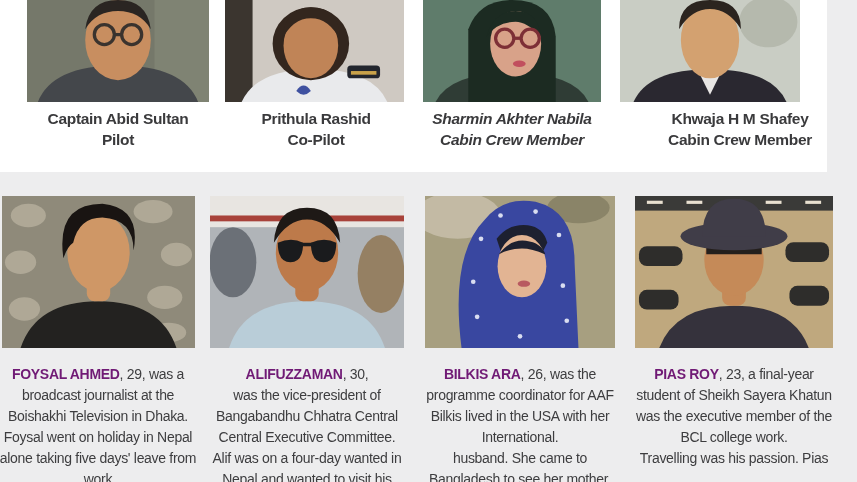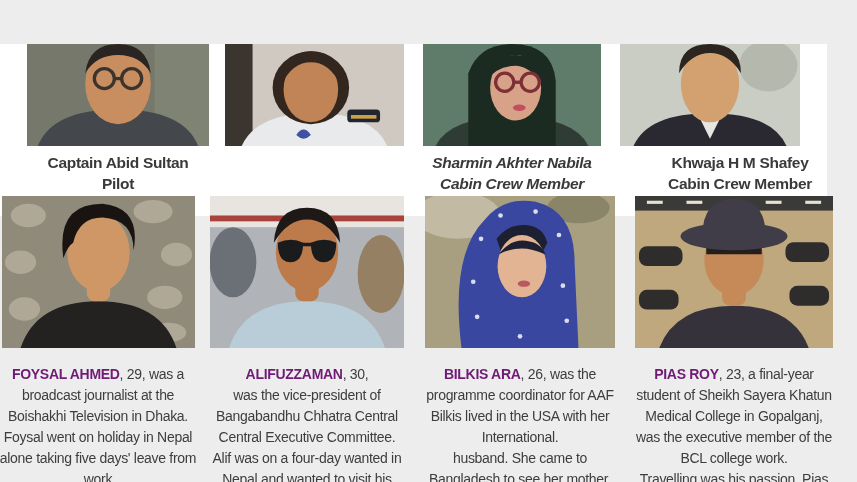--- a/index.html
+++ b/index.html
@@ -4,21 +4,20 @@
 <style>
   html,body{margin:0;padding:0;background:#ededee;}
   .screen{
     position:relative; width:857px; height:482px; overflow:hidden;
     background:#ededee;
     font-family:"Liberation Sans","DejaVu Sans",sans-serif;
   }
   .top-panel{
     position:absolute; left:0; top:0; width:827px; height:172px;
     background:#ffffff;
-    margin-top:44px;
   }
   .photo{ position:absolute; overflow:hidden; background:#cccccc; }
   .photo svg{ display:block; width:100%; height:100%; }
 
   
   .crew-photo{ top:0; height:102px; }
   .cp0{ left:27px;  width:182px; }
   .cp1{ left:225px; width:179px; }
   .cp2{ left:423px; width:178px; }
   .cp3{ left:620px; width:180px; }
@@ -110,20 +109,24 @@
         <path d="M8,56 Q16,38 50,38 Q84,38 92,56 Z" fill="#2a2830"></path>
         <path d="M44,40 L50,52 L56,40 Z" fill="#e8e6e4"></path>
         <ellipse cx="50" cy="22" rx="16" ry="21" fill="#d3a170"></ellipse>
         <path d="M33,16 Q33,0 50,0 Q67,0 67,16 Q60,5 50,5 Q40,5 33,16 Z" fill="#2b241f"></path>
       </svg>
     </div>
 
     <div class="caption cap0">
       <div>Captain Abid Sultan</div>
       <div>Pilot</div>
+    </div>
+    <div class="caption cap1">
+      <div>Prithula Rashid</div>
+      <div>Co-Pilot</div>
     </div>
     <div class="caption cap2">
       <div>Sharmin Akhter Nabila</div>
       <div>Cabin Crew Member</div>
     </div>
     <div class="caption cap3">
       <div>Khwaja H M Shafey</div>
       <div>Cabin Crew Member</div>
     </div>
   </div>
@@ -240,19 +243,18 @@
     <div class="bio-line">programme coordinator for AAF</div>
     <div class="bio-line">Bilkis lived in the USA with her</div>
     <div class="bio-line">International.</div>
     <div class="bio-line">husband. She came to</div>
     <div class="bio-line">Bangladesh to see her mother.</div>
   </div>
 
   <div class="bio b3">
     <div class="bio-line"><span class="bio-name">PIAS ROY</span><span>, 23, a final-year</span></div>
     <div class="bio-line">student of  Sheikh Sayera Khatun</div>
-    <div class="bio-line">Medical College in Gopalganj,</div>
     <div class="bio-line">was the executive member of the</div>
     <div class="bio-line">BCL college work.</div>
     <div class="bio-line">Travelling was his passion. Pias</div>
   </div>
 
 </div>
 
 </body></html>

